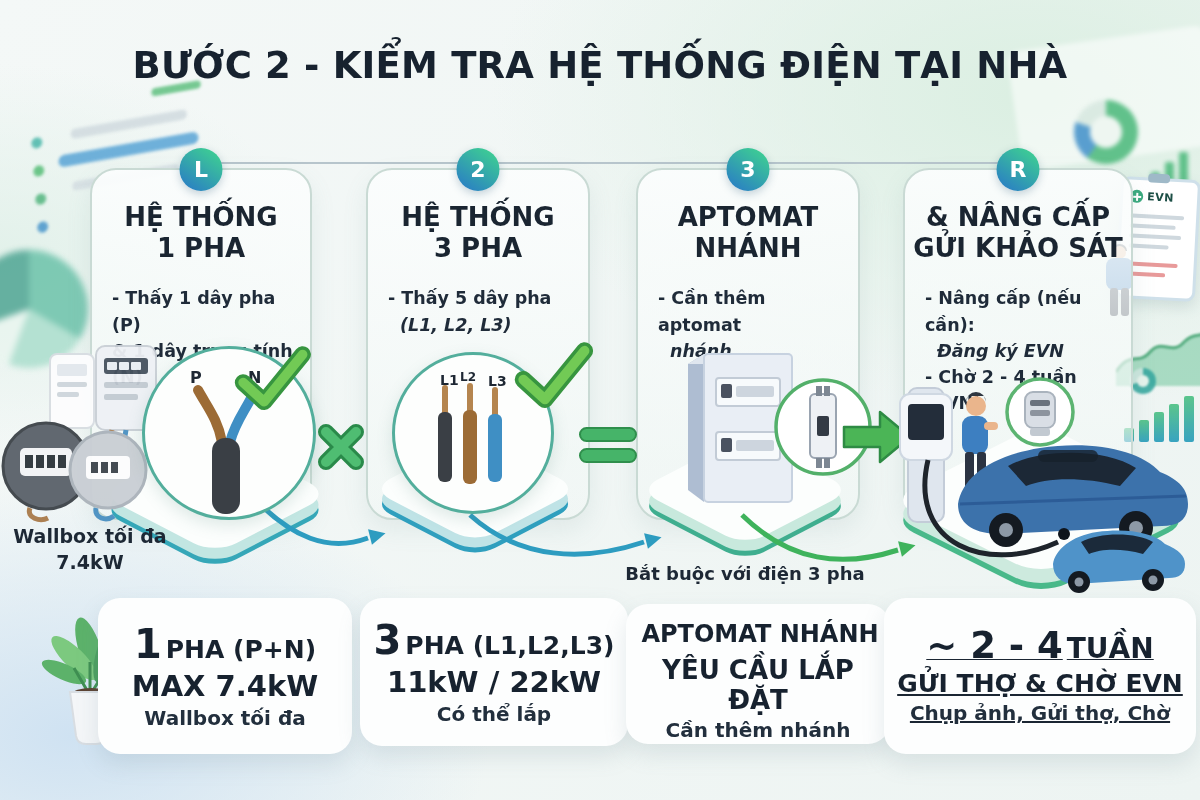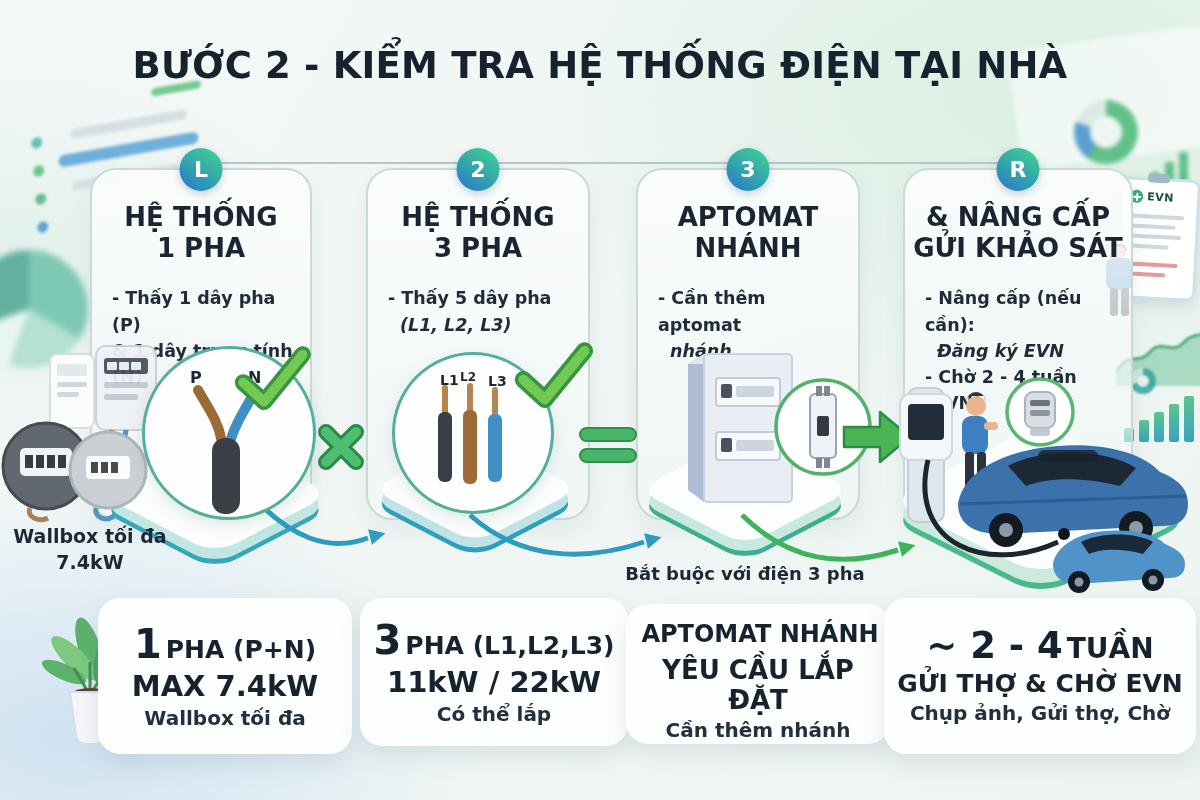--- a/index.html
+++ b/index.html
@@ -456,21 +456,21 @@
   </div>
 
   <div class="abs sum-card" style="left:626px;top:604px;width:248px;height:120px;">
     <div class="sum-l1">
       <span class="big"></span><span class="rest" style="font-size:24px;">APTOMAT NHÁNH</span>
     </div>
     <div class="sum-l2" style="font-size:26px;margin-top:6px;">YÊU CẦU LẮP ĐẶT</div>
     <div class="sum-l3">Cần thêm nhánh</div>
   </div>
 
-  <div class="abs sum-card" style="left:884px;top:598px;width:296px;height:136px;">
+  <div class="abs sum-card" style="left:884px;top:598px;width:296px;height:136px;text-decoration:underline;">
     <div class="sum-l1">
       <span class="big" style="font-size:37px;">~ 2 - 4</span><span class="rest" style="font-size:28px;">TUẦN</span>
     </div>
     <div class="sum-l2" style="font-size:25px;">GỬI THỢ &amp; CHỜ EVN</div>
     <div class="sum-l3">Chụp ảnh, Gửi thợ, Chờ</div>
   </div>
 
 </div>
 
 </body></html>

